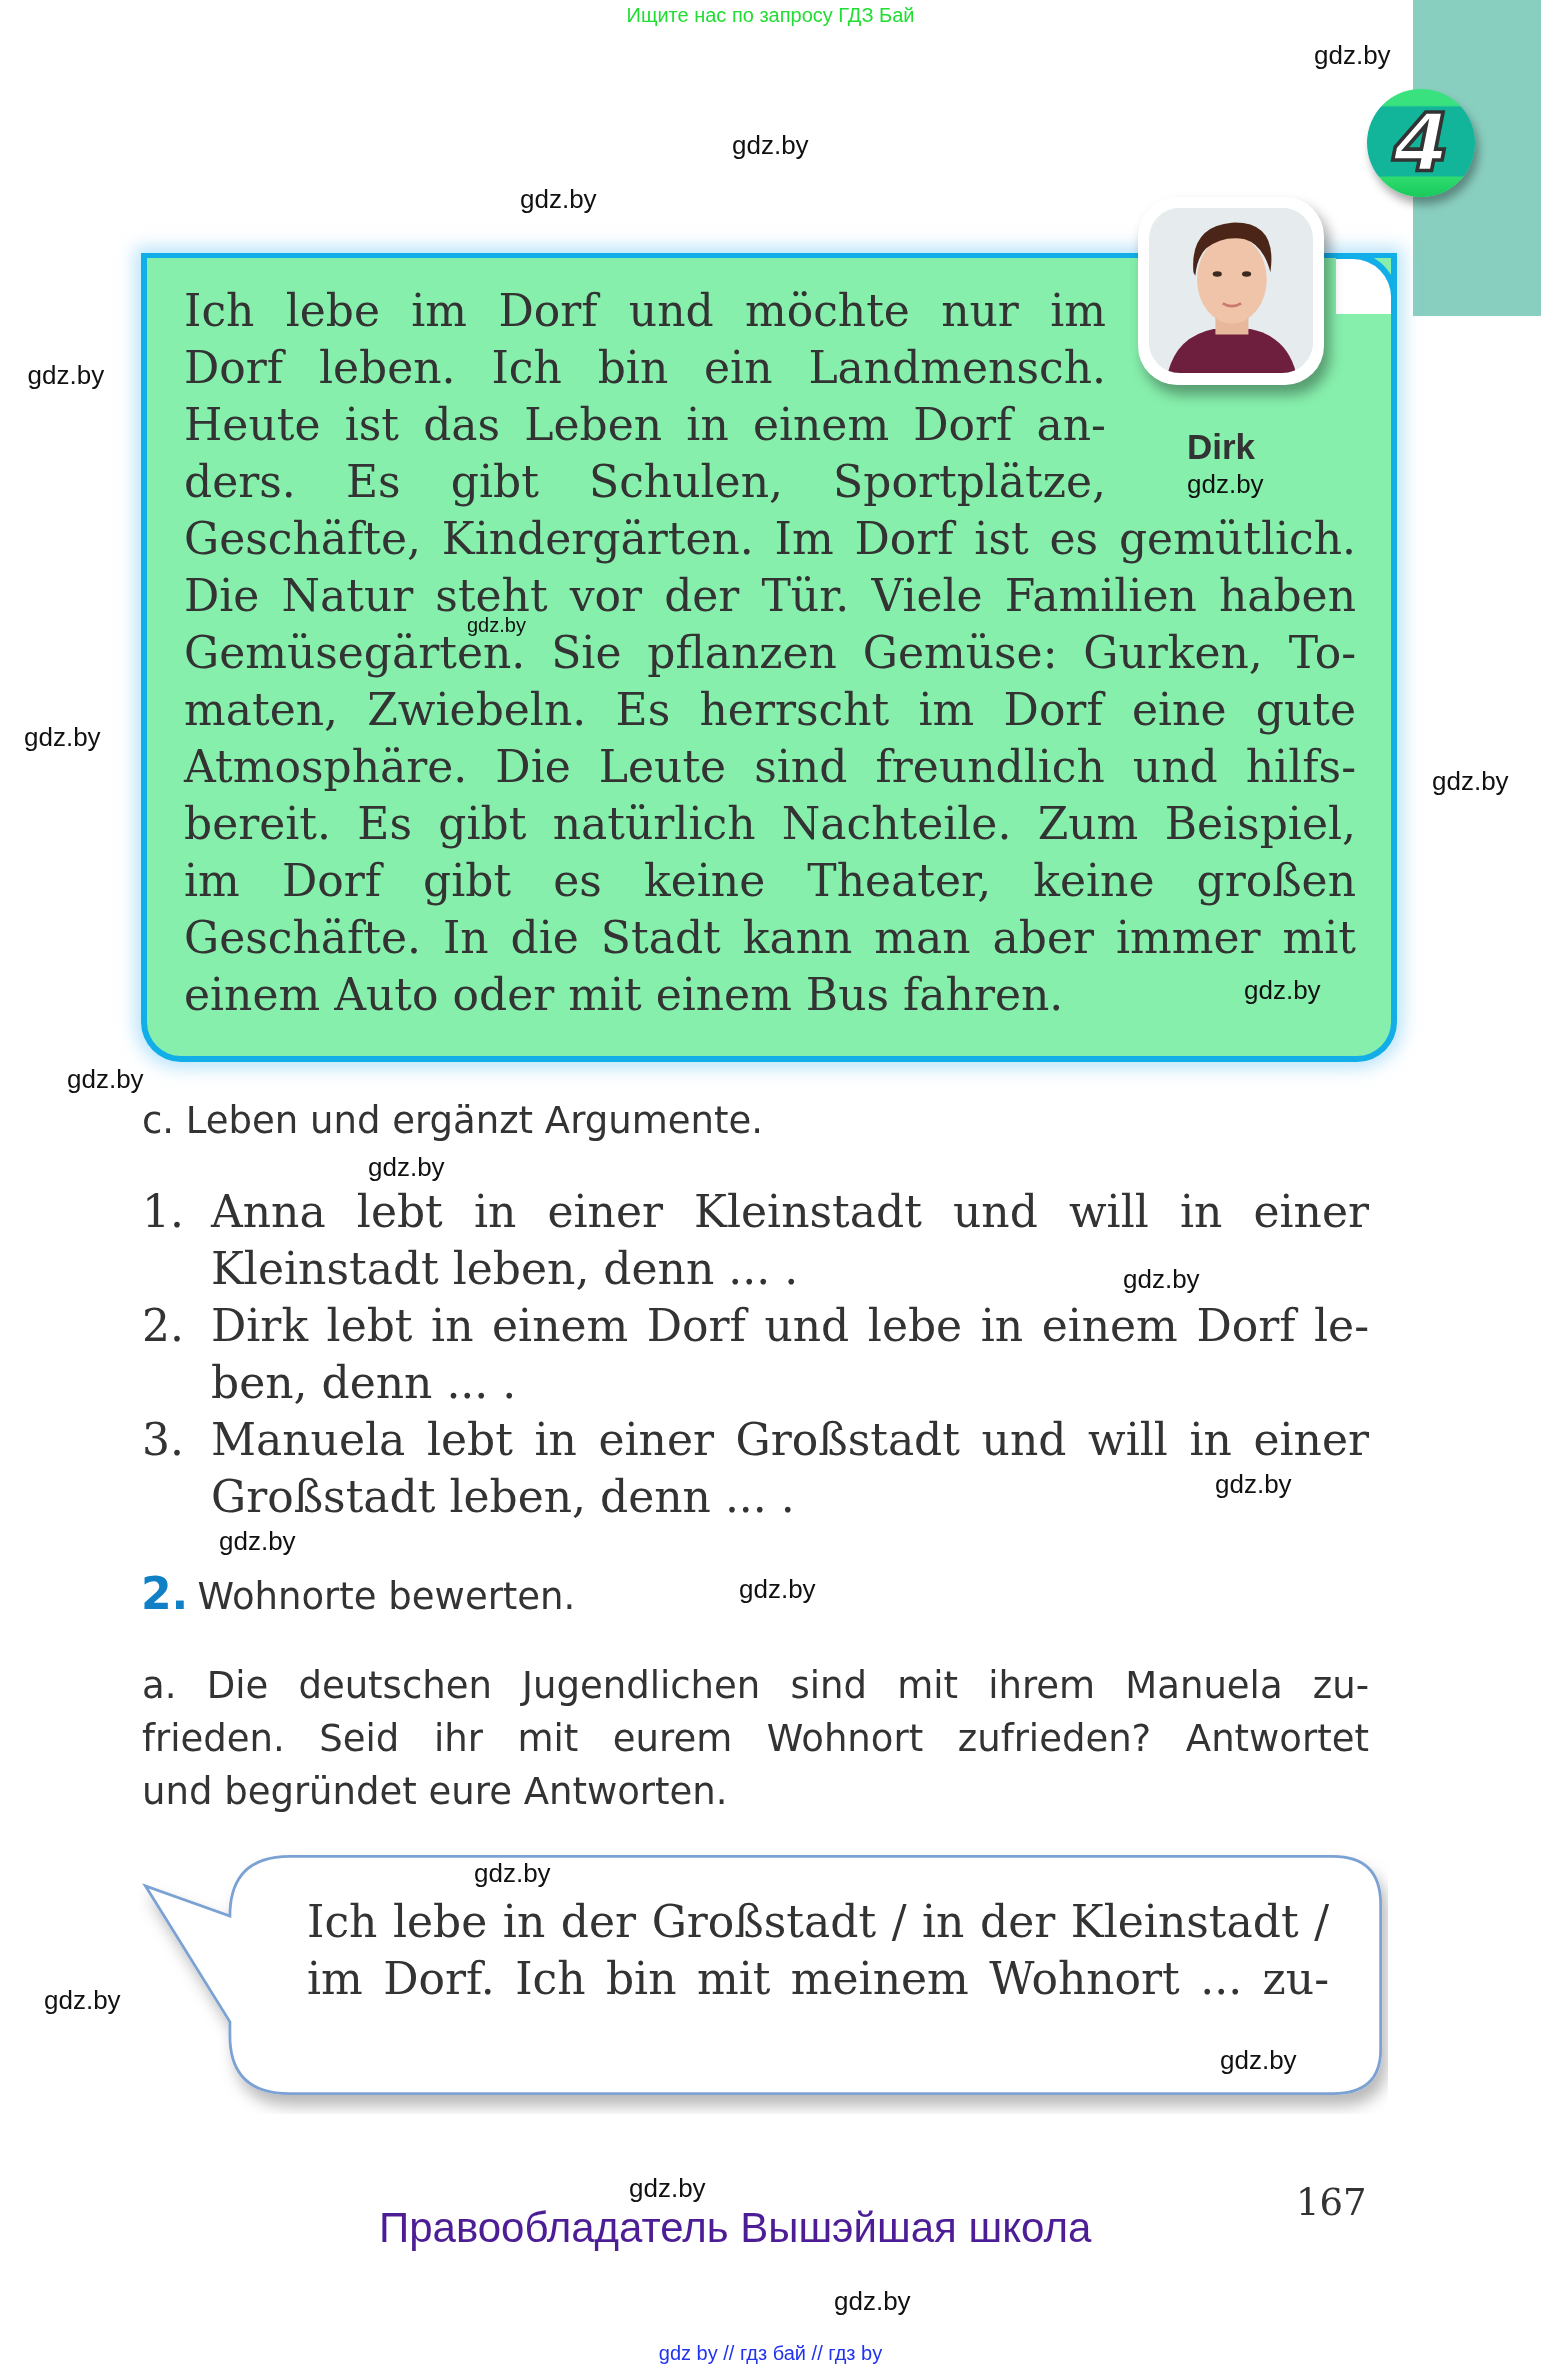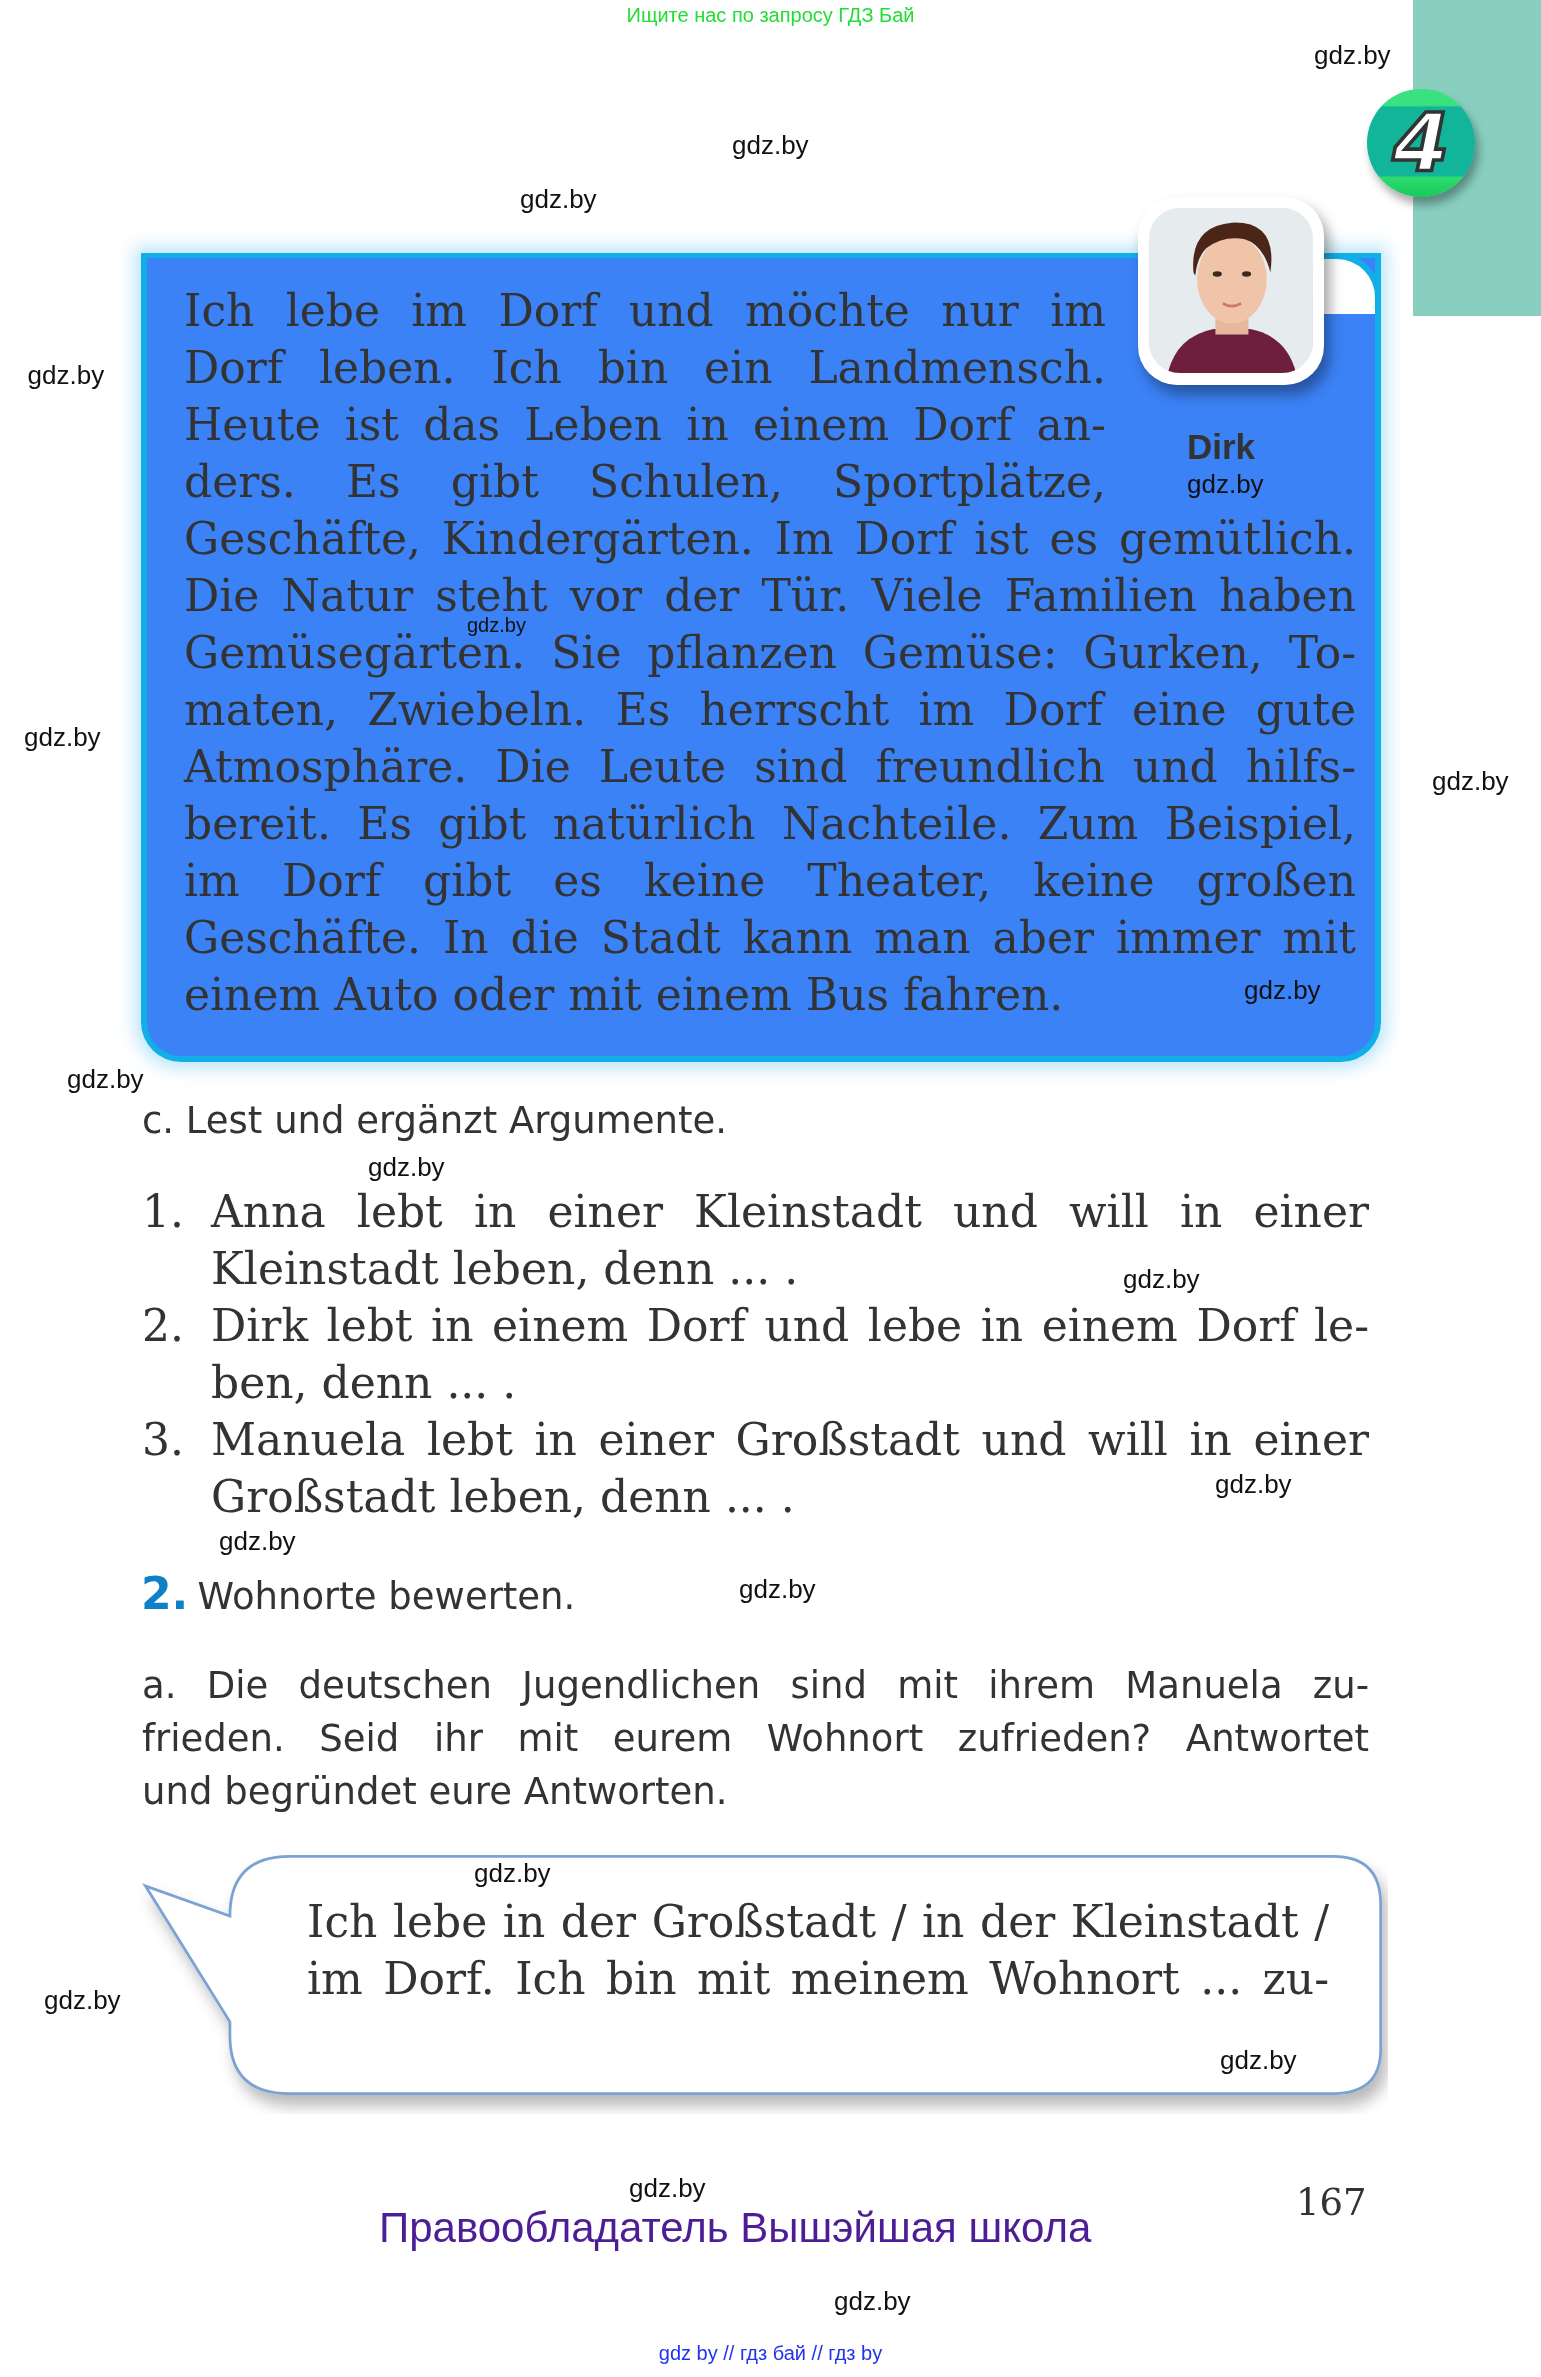--- a/index.html
+++ b/index.html
@@ -21,21 +21,22 @@
   }
   .chapter-badge span {
     font-family:"DejaVu Sans", sans-serif; font-weight:bold; font-size:81px; color:#fff;
     -webkit-text-stroke:3.7px #333; line-height:1; font-style:italic;
   }
   .reading-box {
     left:141px; top:253px; width:1228px; height:798px;
     border:6.4px solid #12aee8; border-top-width:5.5px;
     border-radius:0 0 40px 40px;
     box-shadow:0 0 16.5px 5.5px rgba(140,210,245,0.6);
-    background:#3b82f6;
+    background:#86efac;
+    padding-left:16px;
   }
   .reading-box::after { content:""; position:absolute; right:-6.4px; top:-5.5px; width:37px; height:37px; }
   .reading-box .corner-tr {
     position:absolute; right:-6.4px; top:-5.5px; width:55px; height:55px;
     border-top:6.4px solid #12aee8; border-right:6.4px solid #12aee8; border-radius:0 44px 0 0;
     background:#fff;
   }
   .photo-wrap {
     left:1138px; top:197px; width:186px; height:188px; border-radius:39px;
     background:#fff; box-shadow:5.5px 9.2px 13px rgba(0,0,0,0.35);
@@ -121,21 +122,21 @@
       <path d="M48 70 Q44 20 90 16 Q140 14 132 70 Q124 40 104 34 Q80 30 62 44 Q52 54 50 74 Z" fill="#4a2518"></path>
       <ellipse cx="74" cy="72" rx="5" ry="3" fill="#3a2a20"></ellipse>
       <ellipse cx="106" cy="72" rx="5" ry="3" fill="#3a2a20"></ellipse>
       <path d="M80 104 Q90 110 100 104" stroke="#c9776f" stroke-width="3" fill="none"></path>
     </svg>
   </div>
 </div>
 <div class="abs dirk-name">Dirk</div>
 <div class="wm" style="left:1187px;top:469px;">gdz.by</div>
 
-<div class="abs task-c">c. Lest und ergänzt Argumente.</div>
+<div class="abs task-c">c. Leben und ergänzt Argumente.</div>
 <div class="wm" style="left:368px;top:1152px;">gdz.by</div>
 
 <div class="abs list">
   <div class="item">
     <span class="num">1.</span>
     <div class="body">
       <span class="ln j">Anna lebt in einer Kleinstadt und will in einer</span>
       <span class="ln">Kleinstadt leben, denn ... .</span>
     </div>
   </div>

